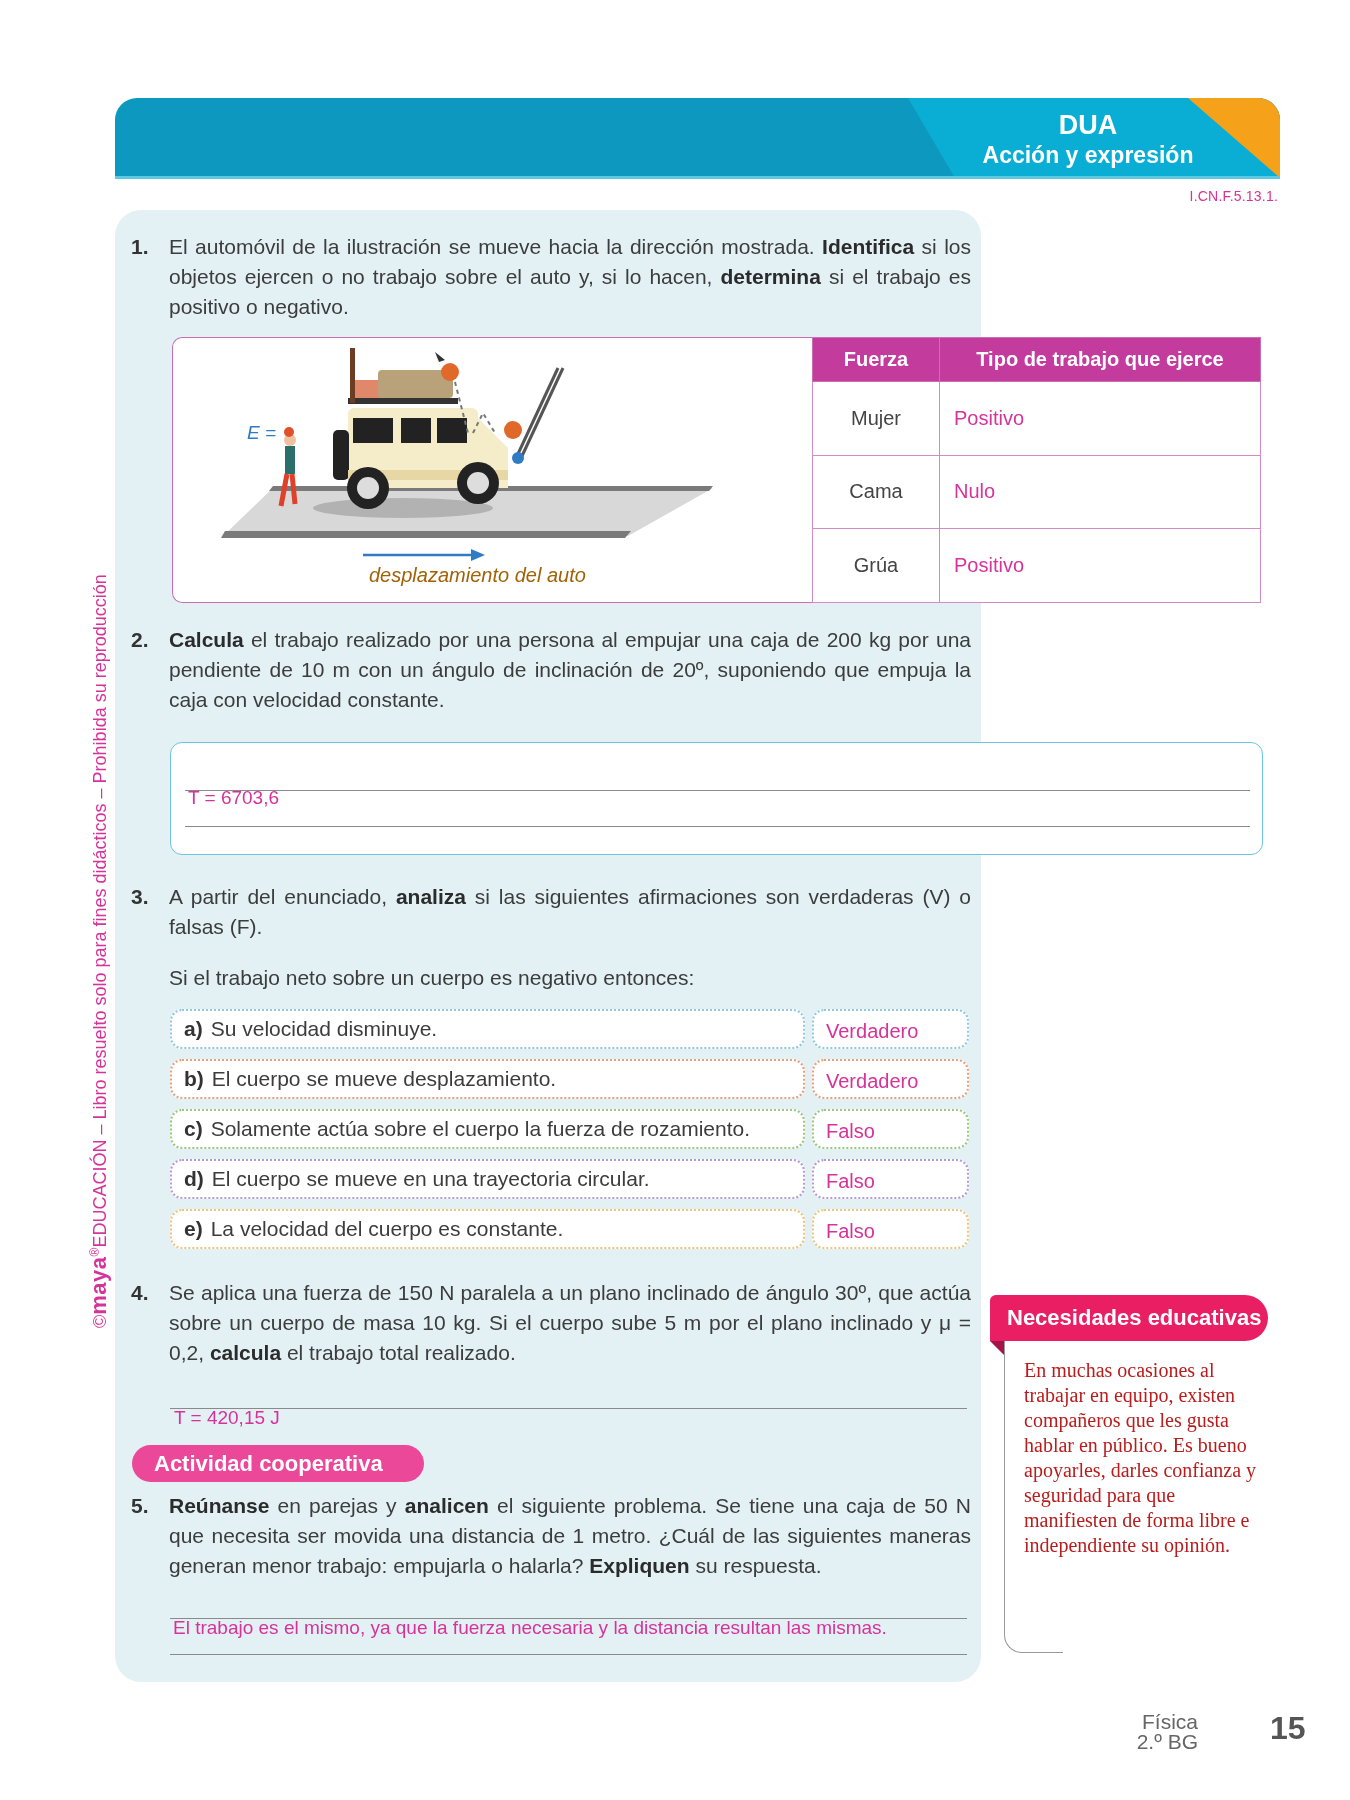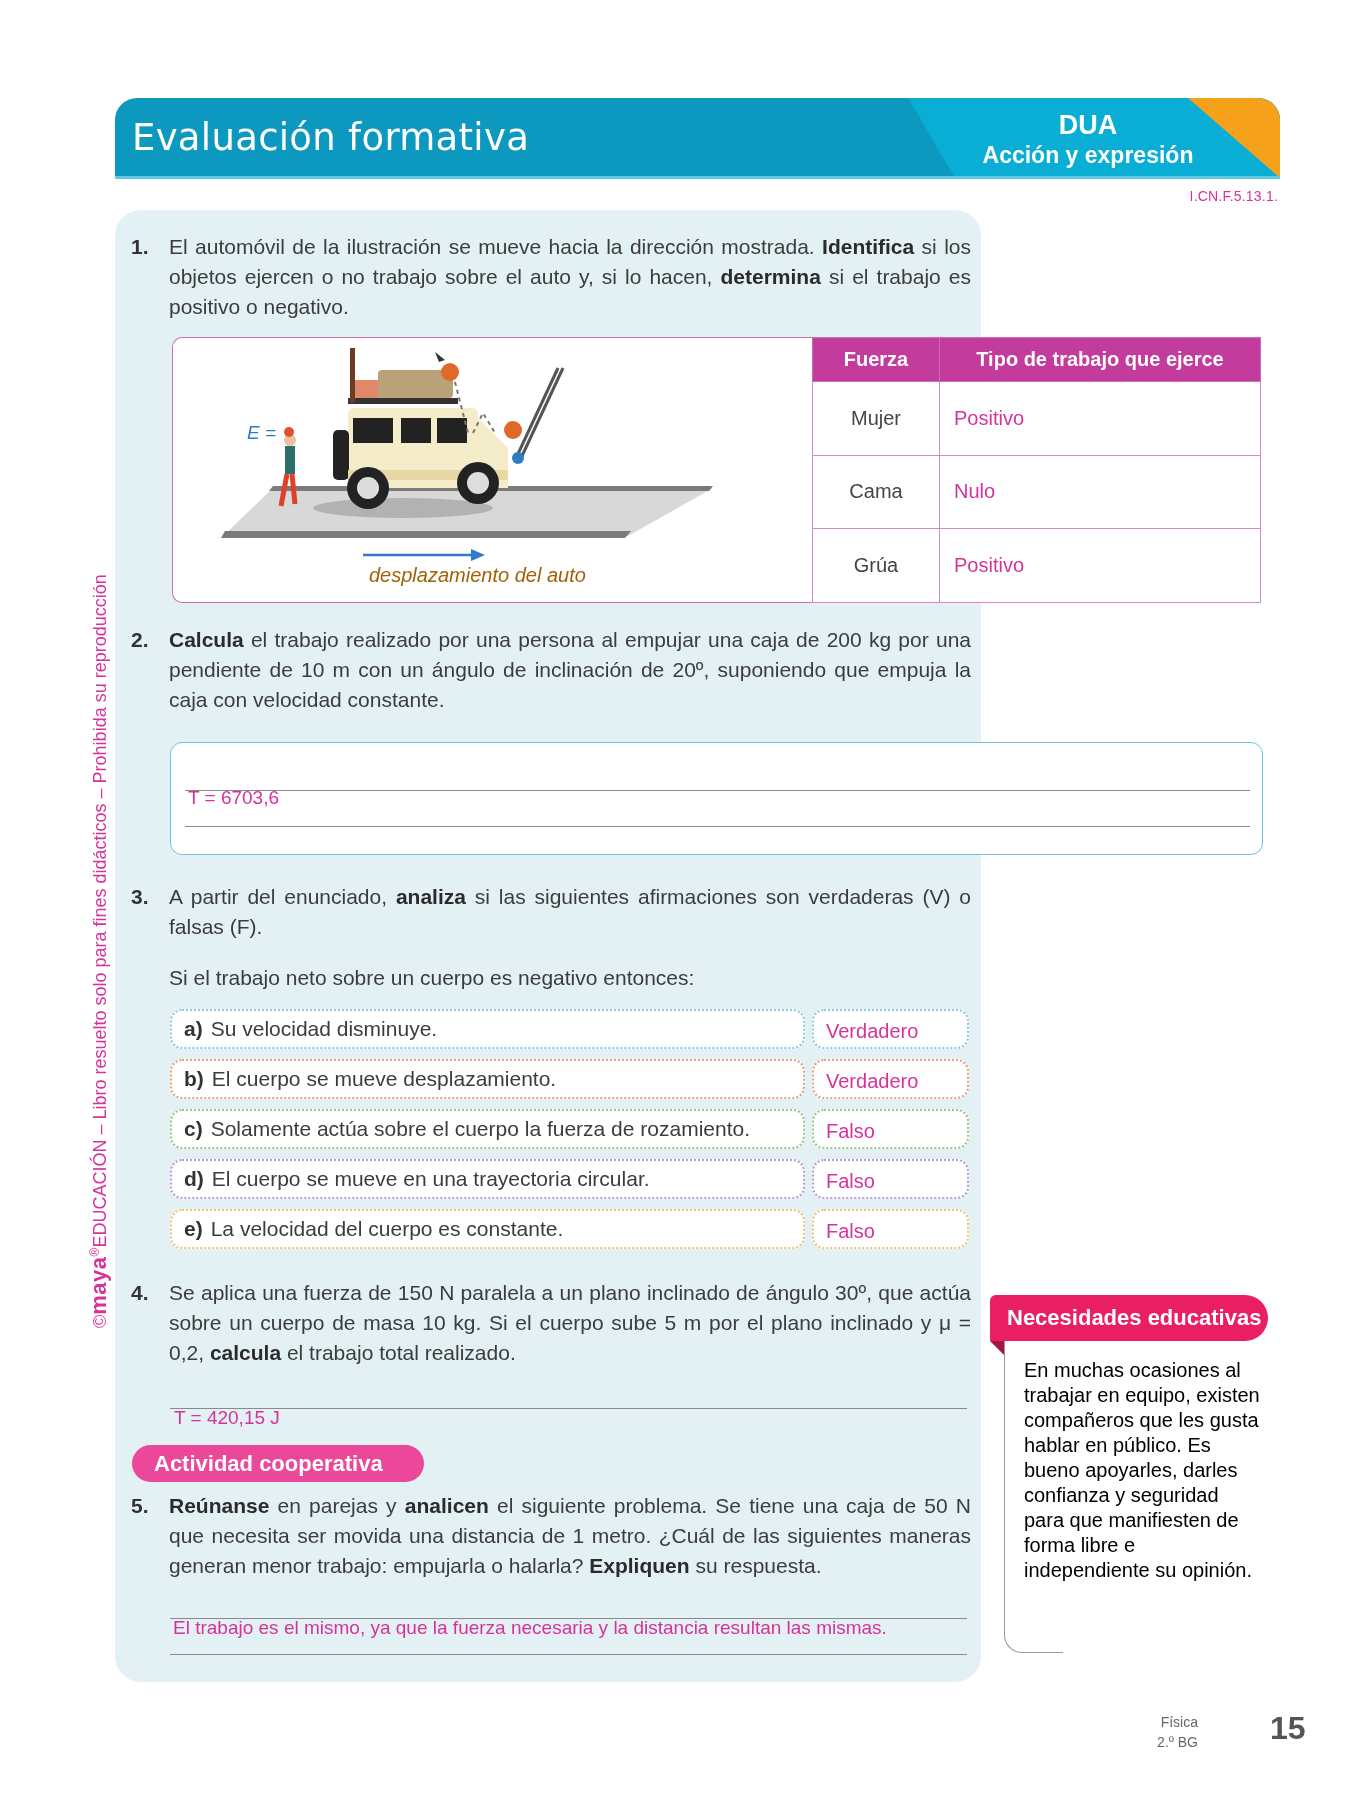--- a/index.html
+++ b/index.html
@@ -51,35 +51,34 @@
   .vf { position: absolute; left: 812px; width: 157px; height: 40px; background: #fff; border: 2px dotted; border-radius: 12px; font-size: 20px; line-height: 40px; padding-left: 12px; color: #d6339a; }
 
   
   .pill { left: 132px; top: 1445px; width: 292px; height: 37px; background: #ec4899; border-radius: 19px; color: #fff; font-weight: bold; font-size: 22px; line-height: 37px; padding-left: 22px; }
 
   
   .nec-head { left: 990px; top: 1295px; width: 278px; height: 46px; background: #e91e63; border-radius: 6px 24px 24px 0; color: #fff; font-weight: bold; font-size: 22px; line-height: 46px; padding-left: 17px; }
   .nec-notch { left: 990px; top: 1341px; width: 0; height: 0; border-top: 14px solid #a3154a; border-left: 14px solid transparent; }
   .nec-body { left: 1004px; top: 1341px; width: 262px; height: 312px; border-left: 1.5px solid #9a9a9a; border-bottom: 1.5px solid #9a9a9a; border-bottom-left-radius: 18px; }
   .nec-body-mask { left: 1063px; top: 1640px; width: 220px; height: 16px; background: #fff; }
-  .nec-text { left: 1024px; top: 1358px; width: 240px; font-size: 20px; line-height: 25px; color: #000000; }
-
-  
-  .foot-subj { left: 1120px; top: 1712px; width: 78px; text-align: right; font-size: 14px; line-height: 20px; color: #666; }
+  .nec-text { left: 1024px; top: 1358px; width: 240px; font-size: 20px; line-height: 25px; color: #b91c1c; font-family: Liberation Serif, serif; }
+
+  
+  .foot-subj { left: 1120px; top: 1712px; width: 78px; text-align: right; font-size: 21px; line-height: 20px; color: #666; }
   .foot-page { left: 1270px; top: 1710px; font-size: 32px; font-weight: bold; color: #555; }
 </style>
 </head>
 <body>
 
 <div class="abs header">
   <svg class="abs" style="left:0;top:0" width="1165" height="80">
     <polygon points="793,0 1165,0 1165,80 840,80" fill="#0aaed4"></polygon>
     <polygon points="1073,0 1165,0 1165,80" fill="#f5a11a"></polygon>
   </svg>
-  <div class="header-title">Evaluación formativa</div>
   <div class="dua-title">DUA</div>
   <div class="dua-sub">Acción y expresión</div>
 </div>
 <div class="abs header-line"></div>
 <div class="abs code">I.CN.F.5.13.1.</div>
 
 <div class="abs vertical">
   <span>©</span><b>maya</b><span style="font-size:12px;vertical-align:super">®</span><span>EDUCACIÓN – Libro resuelto solo para fines didácticos – Prohibida su reproducción</span>
 </div>
 

